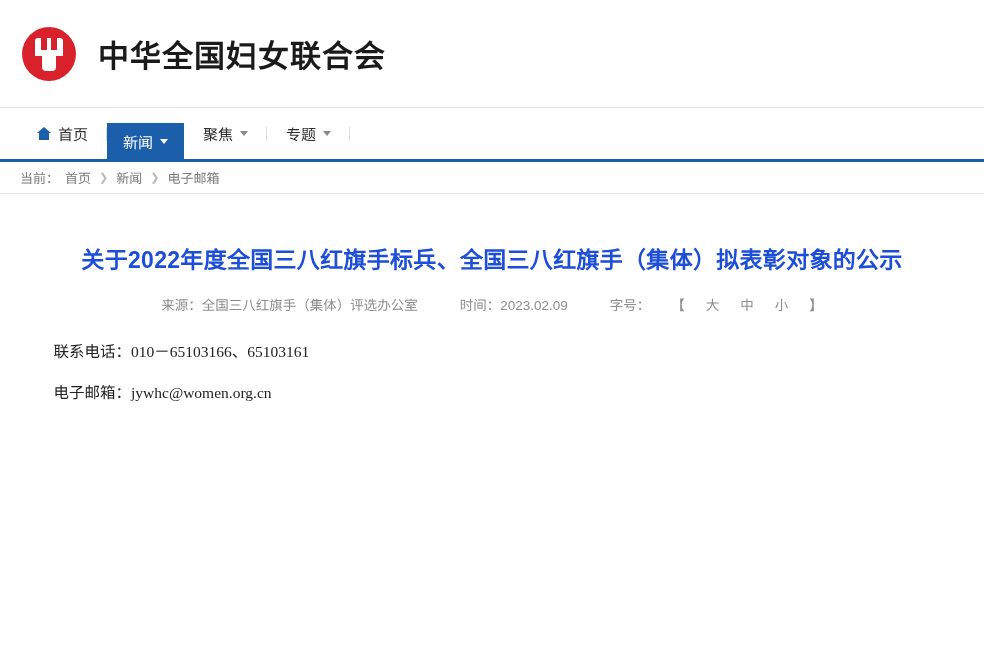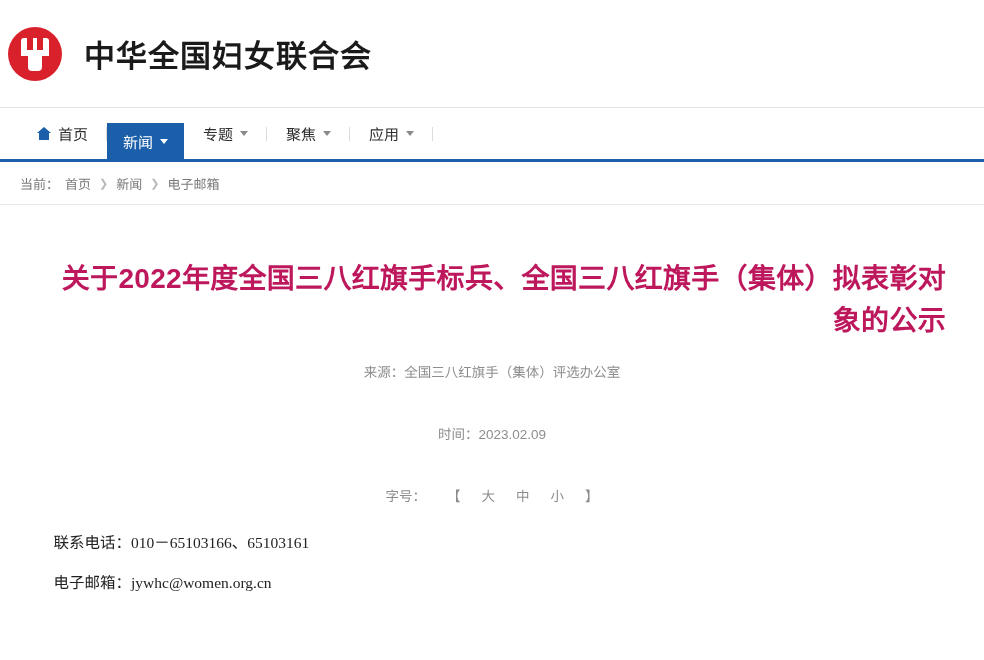--- a/index.html
+++ b/index.html
@@ -11,21 +11,21 @@
     background: #ffffff;
     font-family: "Liberation Sans", sans-serif;
     overflow: hidden;
   }
 
   
   .site-header {
     height: 107px;
     display: flex;
     align-items: center;
-    padding-left: 8px;
+    padding-left: 22px;
     background: #ffffff;
   }
   .logo-mark {
     width: 54px;
     height: 54px;
     border-radius: 50%;
     background: #d8212b;
     position: relative;
     flex: 0 0 auto;
     margin-right: 22px;
@@ -127,57 +127,56 @@
     display: inline-block;
     width: 0; height: 0;
     border-left: 4px solid transparent;
     border-right: 4px solid transparent;
     border-top: 5px solid #8a8a8a;
   }
   .nav-item.active .caret { border-top-color: #ffffff; }
 
   
   .breadcrumb {
-    height: 43px;
+    height: 32px;
     display: flex;
     align-items: center;
     padding-left: 20px;
     font-size: 13px;
     color: #7a7a7a;
     border-bottom: 1px solid #e8e8e8;
     gap: 6px;
   }
   .breadcrumb .bc-link { color: #7a7a7a; cursor: pointer; }
   .breadcrumb .bc-arrow {
     color: #b9b9b9;
     font-size: 11px;
     margin: 0 2px;
   }
 
   
   .article {
     padding: 34px 38px 0 38px;
   }
   .article-title {
-    color: #be185d;
-    font-size: 28px;
+    color: #1d4ed8;
+    font-size: 23px;
     font-weight: bold;
-    text-align: right;
+    text-align: center;
     line-height: 1.5;
     letter-spacing: 0.3px;
   }
   .meta-row {
     margin-top: 16px;
     display: flex;
     justify-content: center;
     align-items: center;
     gap: 42px;
     font-size: 13.5px;
     color: #8d8d8d;
-    flex-direction: column;
   }
   .meta-row .fontsize-group { display: flex; align-items: center; gap: 21px; }
   .meta-row .fs { cursor: pointer; }
   .article-body {
     margin-top: 22px;
     font-size: 16.5px;
     color: #222222;
     line-height: 2.05;
     text-align: justify;
   }
@@ -209,37 +208,32 @@
     <span class="sep"></span>
   </div>
 
 
   <div class="nav-item active">
     <span>新闻</span>
     <span class="caret"></span>
   </div>
 
   <div class="nav-item">
+    <span>聚焦</span>
+    <span class="caret"></span>
+    <span class="sep"></span>
+  </div>
+
+  <div class="nav-item">
     <span>专题</span>
     <span class="caret"></span>
     <span class="sep"></span>
   </div>
 
-  <div class="nav-item">
-    <span>聚焦</span>
-    <span class="caret"></span>
-    <span class="sep"></span>
-  </div>
-
-
-  <div class="nav-item">
-    <span>应用</span>
-    <span class="caret"></span>
-    <span class="sep"></span>
-  </div>
+
 
 </div>
 
 <div class="breadcrumb">
   <span>当前：</span>
   <span class="bc-link">首页</span>
   <span class="bc-arrow">❯</span>
   <span class="bc-link">新闻</span>
   <span class="bc-arrow">❯</span>
   <span class="bc-link">电子邮箱</span>

